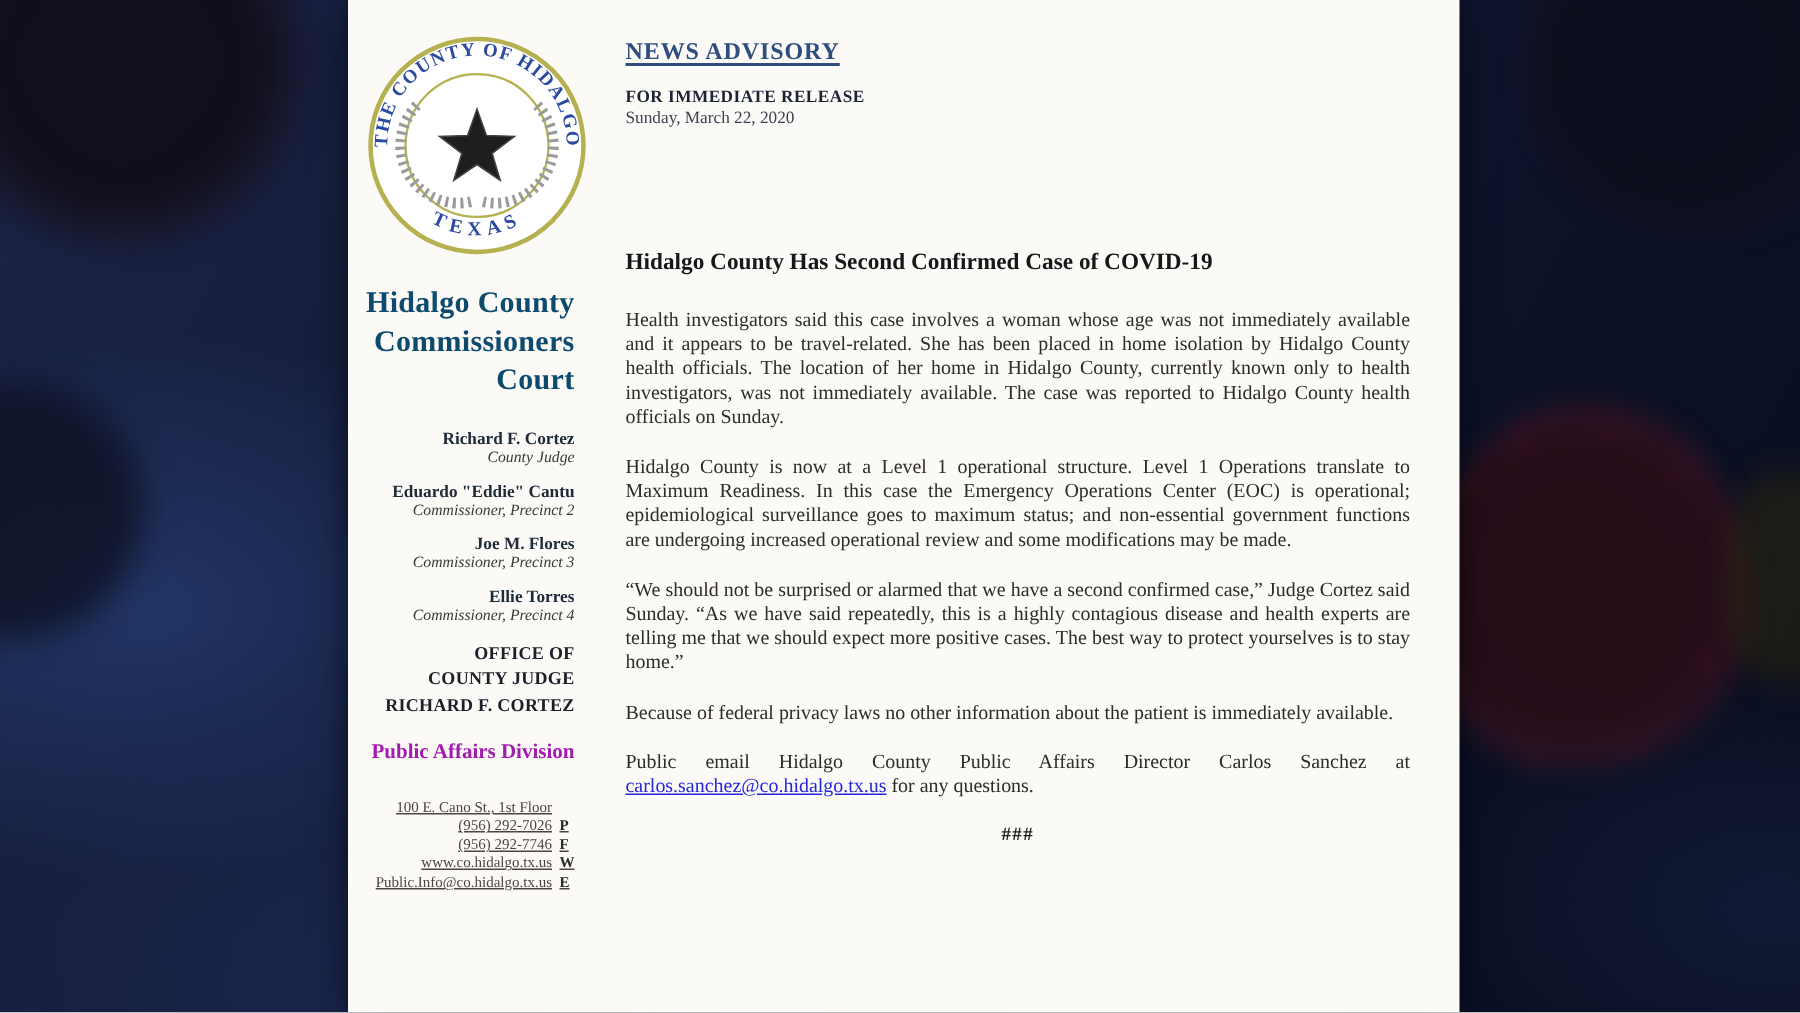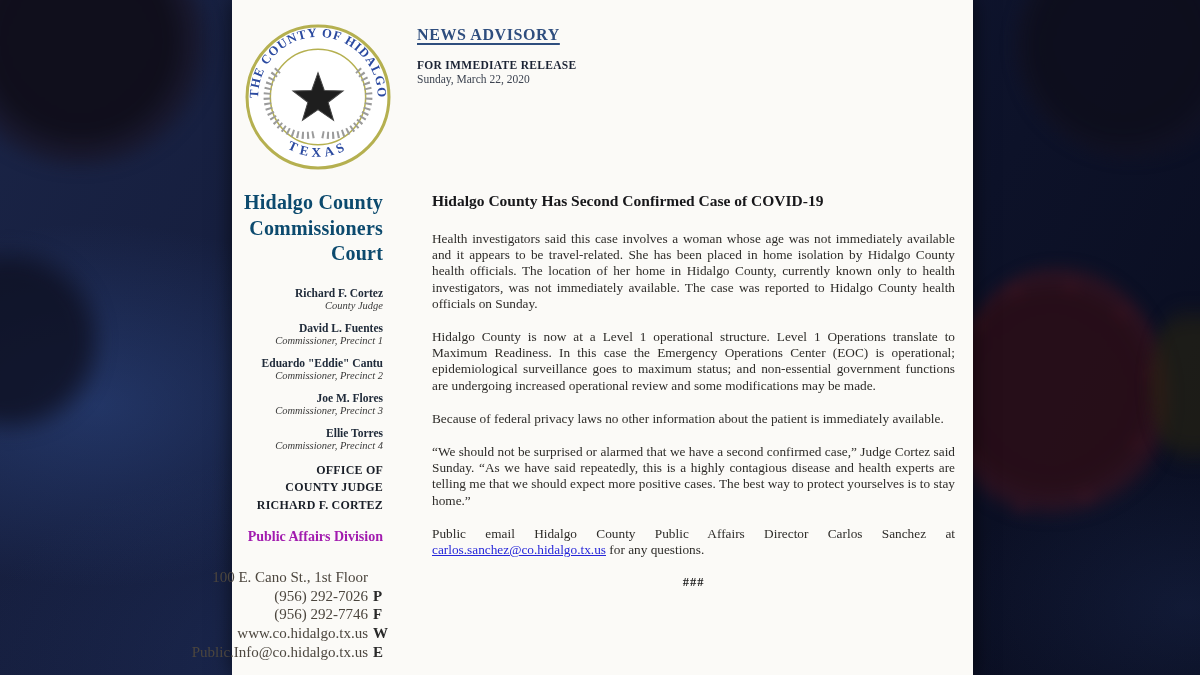--- a/index.html
+++ b/index.html
@@ -57,25 +57,25 @@
     font-size:20px;font-weight:bold;color:#0c4a6e;line-height:1.28;
     white-space:pre-line;letter-spacing:0.2px;
   }
   .officials{margin-top:20px;}
   .official{margin-bottom:11px;}
   .o-name{font-size:11.5px;font-weight:bold;color:#202b3a;}
   .o-title{font-size:10.5px;font-style:italic;color:#3a3a3a;margin-top:1px;}
   .office-block{font-size:12px;font-weight:bold;color:#1a1f28;line-height:1.45;white-space:pre-line;letter-spacing:0.2px;}
   .division{margin-top:15px;font-size:14px;font-weight:bold;color:#a21caf;}
   .contact{margin-top:23px;}
-  .contact-row{display:flex;justify-content:flex-end;align-items:baseline;font-size:15px;color:#4c463e;line-height:1.25;}
+  .contact-row{display:flex;justify-content:flex-end;align-items:baseline;font-size:10px;color:#4c463e;line-height:1.25;text-decoration:underline;}
   .contact-row .cv{white-space:nowrap;}
   .contact-row .ct{width:10px;margin-left:5px;font-weight:bold;color:#2a2a2a;text-align:left;flex:0 0 auto;}
 
-  .article{position:absolute;left:200px;top:166px;width:523px;color:#2e2c29;margin-top:26px;}
+  .article{position:absolute;left:185px;top:166px;width:523px;color:#2e2c29;}
   .headline{font-size:15.5px;font-weight:bold;color:#17171a;margin:0 0 21px 0;}
   .article p{margin:0 0 17px 0;font-size:13.3px;line-height:16.2px;text-align:justify;}
   .email-link{color:#2626d9;text-decoration:underline;cursor:pointer;}
   .closing{margin-top:10px;text-align:center;font-size:12.5px;font-weight:bold;color:#1c1c1c;letter-spacing:1px;}
 </style>
 </head>
 <body>
 
 <div class="stage">
   <div class="virus v1"></div>
@@ -116,24 +116,20 @@
       <div class="court-title">Hidalgo County
 Commissioners
 Court</div>
 
       <div class="officials">
         <div class="official">
           <div class="o-name">Richard F. Cortez</div>
           <div class="o-title">County Judge</div>
         </div>
         <div class="official">
-          <div class="o-name">David L. Fuentes</div>
-          <div class="o-title">Commissioner, Precinct 1</div>
-        </div>
-        <div class="official">
           <div class="o-name">Eduardo "Eddie" Cantu</div>
           <div class="o-title">Commissioner, Precinct 2</div>
         </div>
         <div class="official">
           <div class="o-name">Joe M. Flores</div>
           <div class="o-title">Commissioner, Precinct 3</div>
         </div>
         <div class="official">
           <div class="o-name">Ellie Torres</div>
           <div class="o-title">Commissioner, Precinct 4</div>
@@ -166,20 +162,20 @@
           <span class="cv">Public.Info@co.hidalgo.tx.us</span>
           <span class="ct">E</span>
         </div>
       </div>
     </div>
 
     <div class="article">
       <h1 class="headline">Hidalgo County Has Second Confirmed Case of COVID-19</h1>
       <p>Health investigators said this case involves a woman whose age was not immediately available and it appears to be travel-related. She has been placed in home isolation by Hidalgo County health officials. The location of her home in Hidalgo County, currently known only to health investigators, was not immediately available. The case was reported to Hidalgo County health officials on Sunday.</p>
       <p>Hidalgo County is now at a Level 1 operational structure. Level 1 Operations translate to Maximum Readiness. In this case the Emergency Operations Center (EOC) is operational; epidemiological surveillance goes to maximum status; and non-essential government functions are undergoing increased operational review and some modifications may be made.</p>
+      <p>“We should not be surprised or alarmed that we have a second confirmed case,” Judge Cortez said Sunday. “As we have said repeatedly, this is a highly contagious disease and health experts are telling me that we should expect more positive cases. The best way to protect yourselves is to stay home.”</p>
       <p>Because of federal privacy laws no other information about the patient is immediately available.</p>
-      <p>“We should not be surprised or alarmed that we have a second confirmed case,” Judge Cortez said Sunday. “As we have said repeatedly, this is a highly contagious disease and health experts are telling me that we should expect more positive cases. The best way to protect yourselves is to stay home.”</p>
       <p><span>Public email Hidalgo County Public Affairs Director Carlos Sanchez at </span><span class="email-link">carlos.sanchez@co.hidalgo.tx.us</span><span> for any questions.</span></p>
       <div class="closing">###</div>
     </div>
 
   </div>
 </div>
 
 </body></html>

